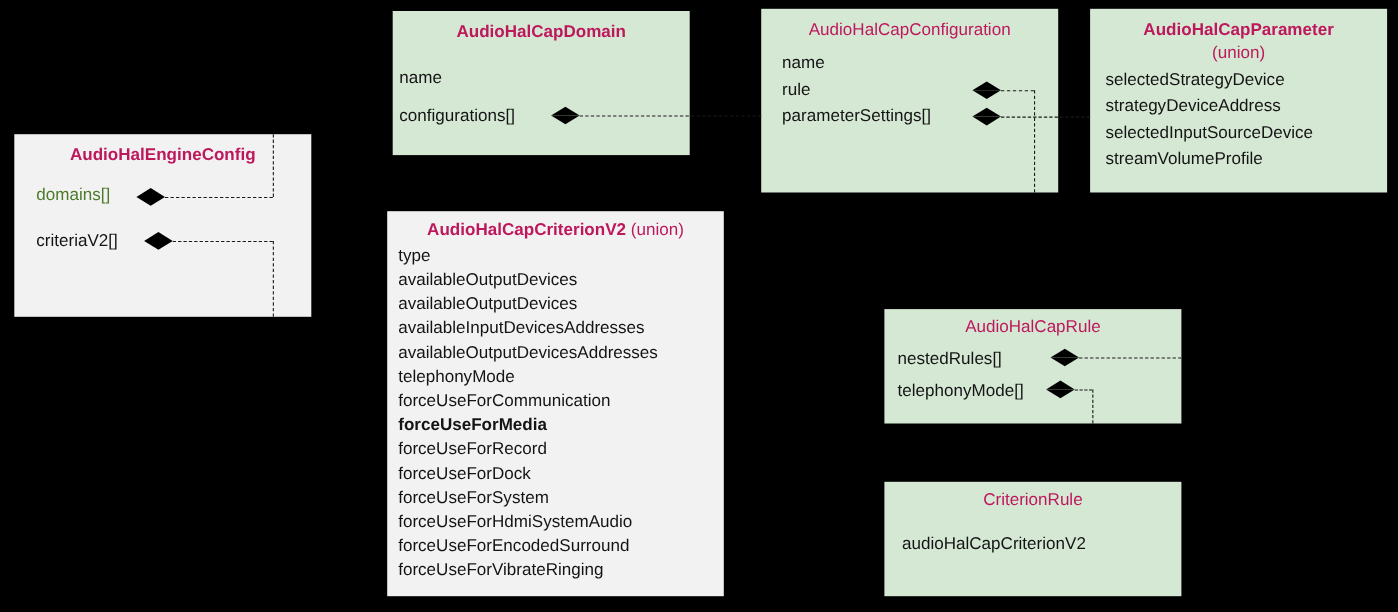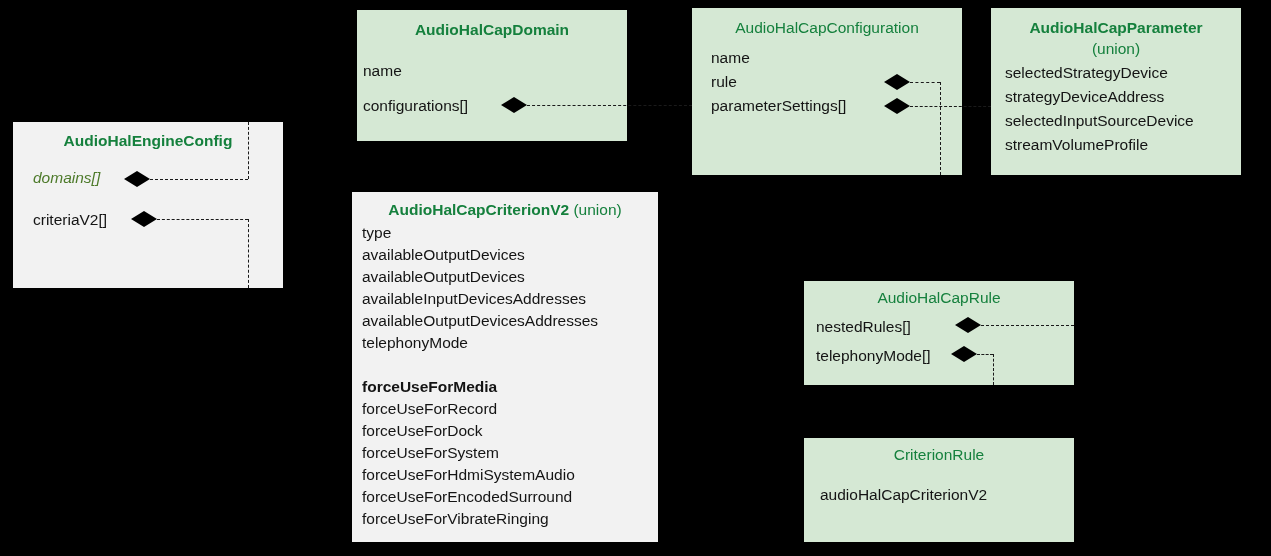--- a/index.html
+++ b/index.html
@@ -25,21 +25,21 @@
   }
   .uml-box.green {
     background: #d5e8d4;
   }
   .uml-box.grey {
     background: #f2f2f2;
   }
   .cls-title {
     text-align: center;
     font-size: 15.5px;
-    color: #15803d;
+    color: #be185d;
     white-space: nowrap;
   }
   .cls-title.bold {
     font-weight: bold;
   }
   .cls-title .suffix {
     font-weight: normal;
   }
   .attr {
     font-size: 15.5px;
@@ -80,38 +80,38 @@
     border-bottom: 8px solid #000000;
   }
 </style>
 </head>
 <body>
 
 <div id="canvas">
 
   <div class="uml-box grey" style="left:13px; top:122px; width:270px; height:166px;">
     <div class="cls-title bold" style="position:absolute; left:0; top:11px; width:100%;">AudioHalEngineConfig</div>
-    <div class="attr green-text" style="position:absolute; left:20px; top:48px;font-style:italic;">domains[]</div>
+    <div class="attr green-text" style="position:absolute; left:20px; top:48px;">domains[]</div>
     <div class="attr" style="position:absolute; left:20px; top:90px;">criteriaV2[]</div>
   </div>
 
   <div class="uml-box green" style="left:357px; top:10px; width:270px; height:131px;">
     <div class="cls-title bold" style="position:absolute; left:0; top:12px; width:100%;">AudioHalCapDomain</div>
     <div class="attr" style="position:absolute; left:6px; top:53px;">name</div>
     <div class="attr" style="position:absolute; left:6px; top:88px;">configurations[]</div>
   </div>
 
   <div class="uml-box green" style="left:692px; top:8px; width:270px; height:167px;">
     <div class="cls-title" style="position:absolute; left:0; top:12px; width:100%;">AudioHalCapConfiguration</div>
     <div class="attr" style="position:absolute; left:19px; top:42px;">name</div>
     <div class="attr" style="position:absolute; left:19px; top:66px;">rule</div>
     <div class="attr" style="position:absolute; left:19px; top:90px;">parameterSettings[]</div>
   </div>
 
-  <div class="uml-box green" style="left:991px; top:8px; width:250px; height:167px;">
+  <div class="uml-box green" style="left:991px; top:8px; width:270px; height:167px;">
     <div class="cls-title bold" style="position:absolute; left:0; top:12px; width:100%;">
       <span>AudioHalCapParameter</span>
     </div>
     <div class="cls-title" style="position:absolute; left:0; top:33px; width:100%;">(union)</div>
     <div class="attr" style="position:absolute; left:14px; top:57px;">selectedStrategyDevice</div>
     <div class="attr" style="position:absolute; left:14px; top:81px;">strategyDeviceAddress</div>
     <div class="attr" style="position:absolute; left:14px; top:105px;">selectedInputSourceDevice</div>
     <div class="attr" style="position:absolute; left:14px; top:129px;">streamVolumeProfile</div>
   </div>
 
@@ -119,20 +119,21 @@
     <div class="cls-title bold" style="position:absolute; left:0; top:10px; width:100%;">
       <span>AudioHalCapCriterionV2</span>
       <span class="suffix">(union)</span>
     </div>
     <div class="attr" style="position:absolute; left:10px; top:33px;">type</div>
     <div class="attr" style="position:absolute; left:10px; top:55px;">availableOutputDevices</div>
     <div class="attr" style="position:absolute; left:10px; top:77px;">availableOutputDevices</div>
     <div class="attr" style="position:absolute; left:10px; top:99px;">availableInputDevicesAddresses</div>
     <div class="attr" style="position:absolute; left:10px; top:121px;">availableOutputDevicesAddresses</div>
     <div class="attr" style="position:absolute; left:10px; top:143px;">telephonyMode</div>
+    <div class="attr" style="position:absolute; left:10px; top:165px;">forceUseForCommunication</div>
     <div class="attr" style="position:absolute; left:10px; top:187px;font-weight:bold;">forceUseForMedia</div>
     <div class="attr" style="position:absolute; left:10px; top:209px;">forceUseForRecord</div>
     <div class="attr" style="position:absolute; left:10px; top:231px;">forceUseForDock</div>
     <div class="attr" style="position:absolute; left:10px; top:253px;">forceUseForSystem</div>
     <div class="attr" style="position:absolute; left:10px; top:275px;">forceUseForHdmiSystemAudio</div>
     <div class="attr" style="position:absolute; left:10px; top:319px;">forceUseForVibrateRinging</div>
     <div class="attr" style="position:absolute; left:10px; top:297px;">forceUseForEncodedSurround</div>
   </div>
 
   <div class="uml-box green" style="left:804px; top:281px; width:270px; height:104px;">

